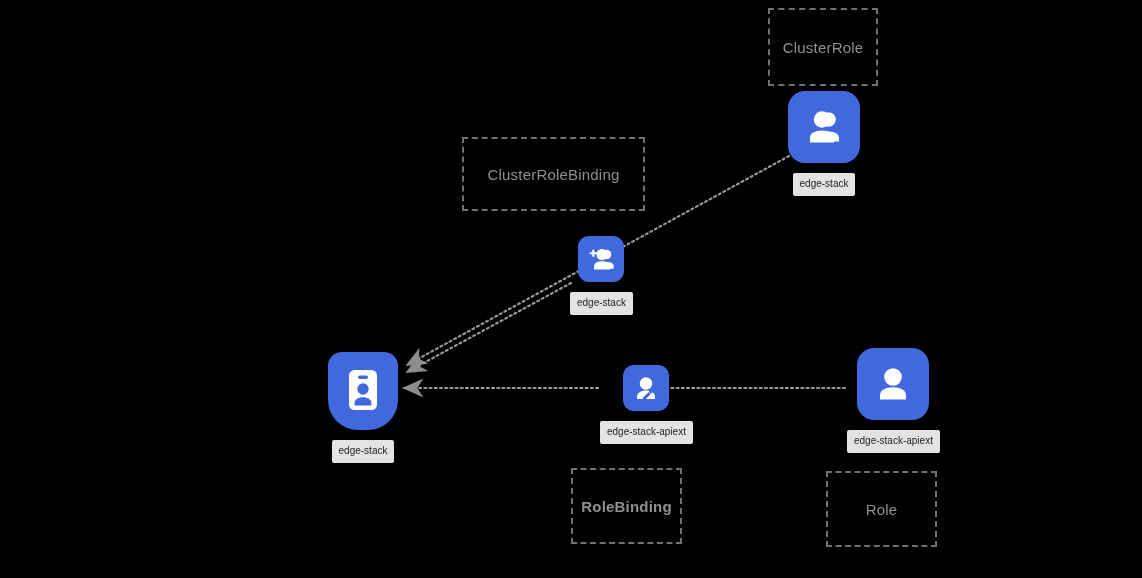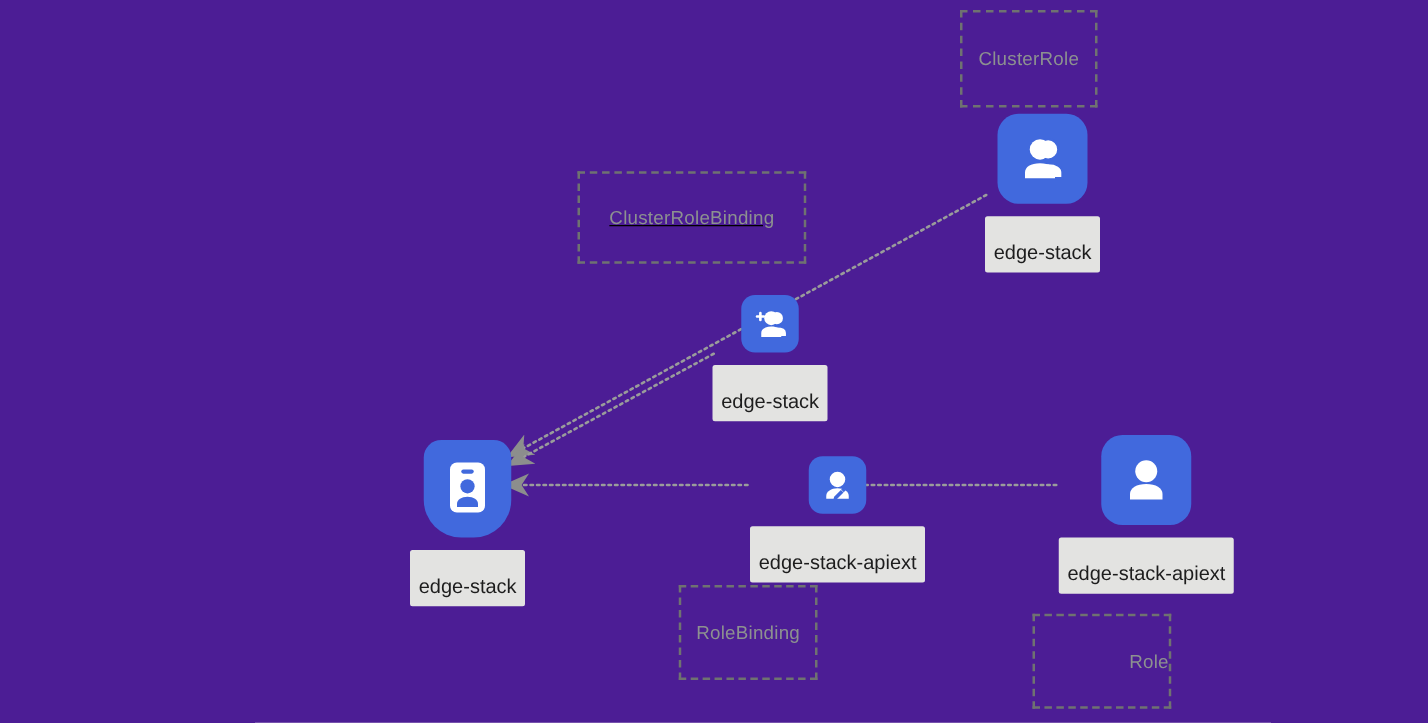--- a/index.html
+++ b/index.html
@@ -10,21 +10,21 @@
     width: 1142px;
     height: 578px;
     background: #f4f5f5;
     font-family: "Liberation Sans", sans-serif;
     overflow: hidden;
   }
   #canvas {
     position: relative;
     width: 1142px;
     height: 578px;
-    background: #4c1d95;
+    background: #000000;
   }
   #edges {
     position: absolute;
     left: 0;
     top: 0;
     width: 1142px;
     height: 578px;
     pointer-events: none;
   }
 
@@ -67,23 +67,23 @@
   .tile-shield {
     width: 70px;
     height: 78px;
     border-radius: 14px 14px 30px 30px;
   }
 
   .node-label {
     margin-top: 10px;
     background: #e3e3e1;
     color: #1d1d1d;
-    font-size: 16px;
+    font-size: 10px;
     line-height: 1;
-    padding: 22px 7px 7px 7px;
+    padding: 6px 7px 7px 7px;
     border-radius: 2px;
     white-space: nowrap;
   }
 </style>
 </head>
 <body>
 
 <div id="canvas">
 
   <svg id="edges" viewBox="0 0 1142 578" width="1142" height="578">
@@ -104,25 +104,25 @@
 
   <div class="kind-box" style="left:768px; top:8px; width:110px; height:78px;">
     <span class="kind-label">ClusterRole</span>
   </div>
 
   <div class="kind-box" style="left:462px; top:137px; width:183px; height:74px;text-decoration:underline;">
     <span class="kind-label">ClusterRoleBinding</span>
   </div>
 
 
-  <div class="kind-box" style="left:543px; top:468px; width:111px; height:76px;">
+  <div class="kind-box" style="left:571px; top:468px; width:111px; height:76px;font-weight:bold;">
     <span class="kind-label">RoleBinding</span>
   </div>
 
-  <div class="kind-box" style="left:826px; top:491px; width:111px; height:76px;justify-content:flex-end;">
+  <div class="kind-box" style="left:826px; top:471px; width:111px; height:76px;">
     <span class="kind-label">Role</span>
   </div>
 
   <div class="node" style="left:788px; top:91px;">
     <div class="icon-tile tile-lg">
       <svg width="46" height="46" viewBox="0 0 46 46" aria-hidden="true">
 
         <circle cx="27.5" cy="15.5" r="8.2" fill="#ffffff"></circle>
         <circle cx="27.5" cy="15.5" r="8.2" fill="none" stroke="#4169dd" stroke-width="1.9"></circle>
         <path d="M16 38.5 v-4.6 c0-4.5 4.6-7.4 11.5-7.4 s11.5 2.9 11.5 7.4 v4.6 z" fill="#ffffff"></path>

